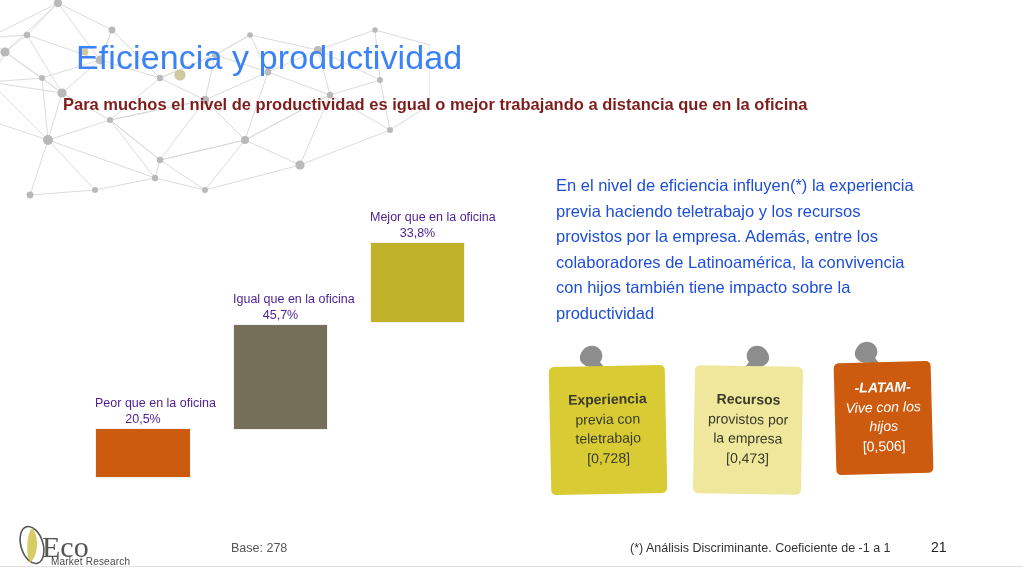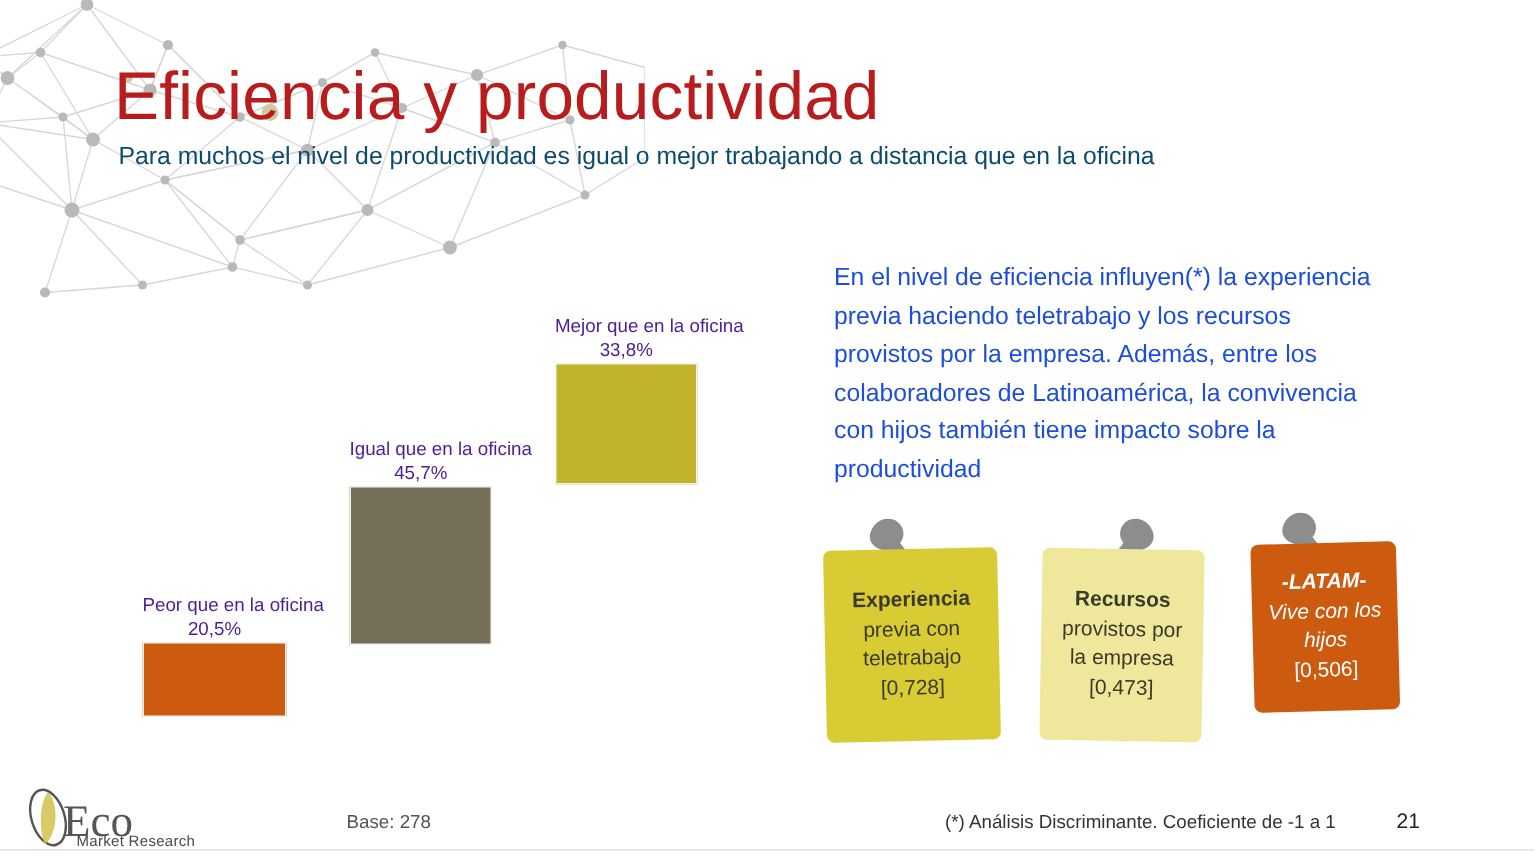--- a/index.html
+++ b/index.html
@@ -28,33 +28,33 @@
     width: 430px;
     height: 210px;
     pointer-events: none;
   }
 
   
   #page-title {
     position: absolute;
     left: 76px;
     top: 38px;
-    font-size: 45px;
+    font-size: 34px;
     font-weight: 400;
-    color: #b91c1c;
+    color: #3b82f6;
     letter-spacing: 0.1px;
     white-space: nowrap;
   }
   #page-subtitle {
     position: absolute;
-    left: 79px;
+    left: 63px;
     top: 95px;
     font-size: 16.5px;
-    font-weight: 400;
-    color: #0c4a6e;
+    font-weight: 700;
+    color: #7f1d1d;
     white-space: nowrap;
   }
 
   
   #chart {
     position: absolute;
     left: 0;
     top: 0;
     width: 540px;
     height: 520px;

